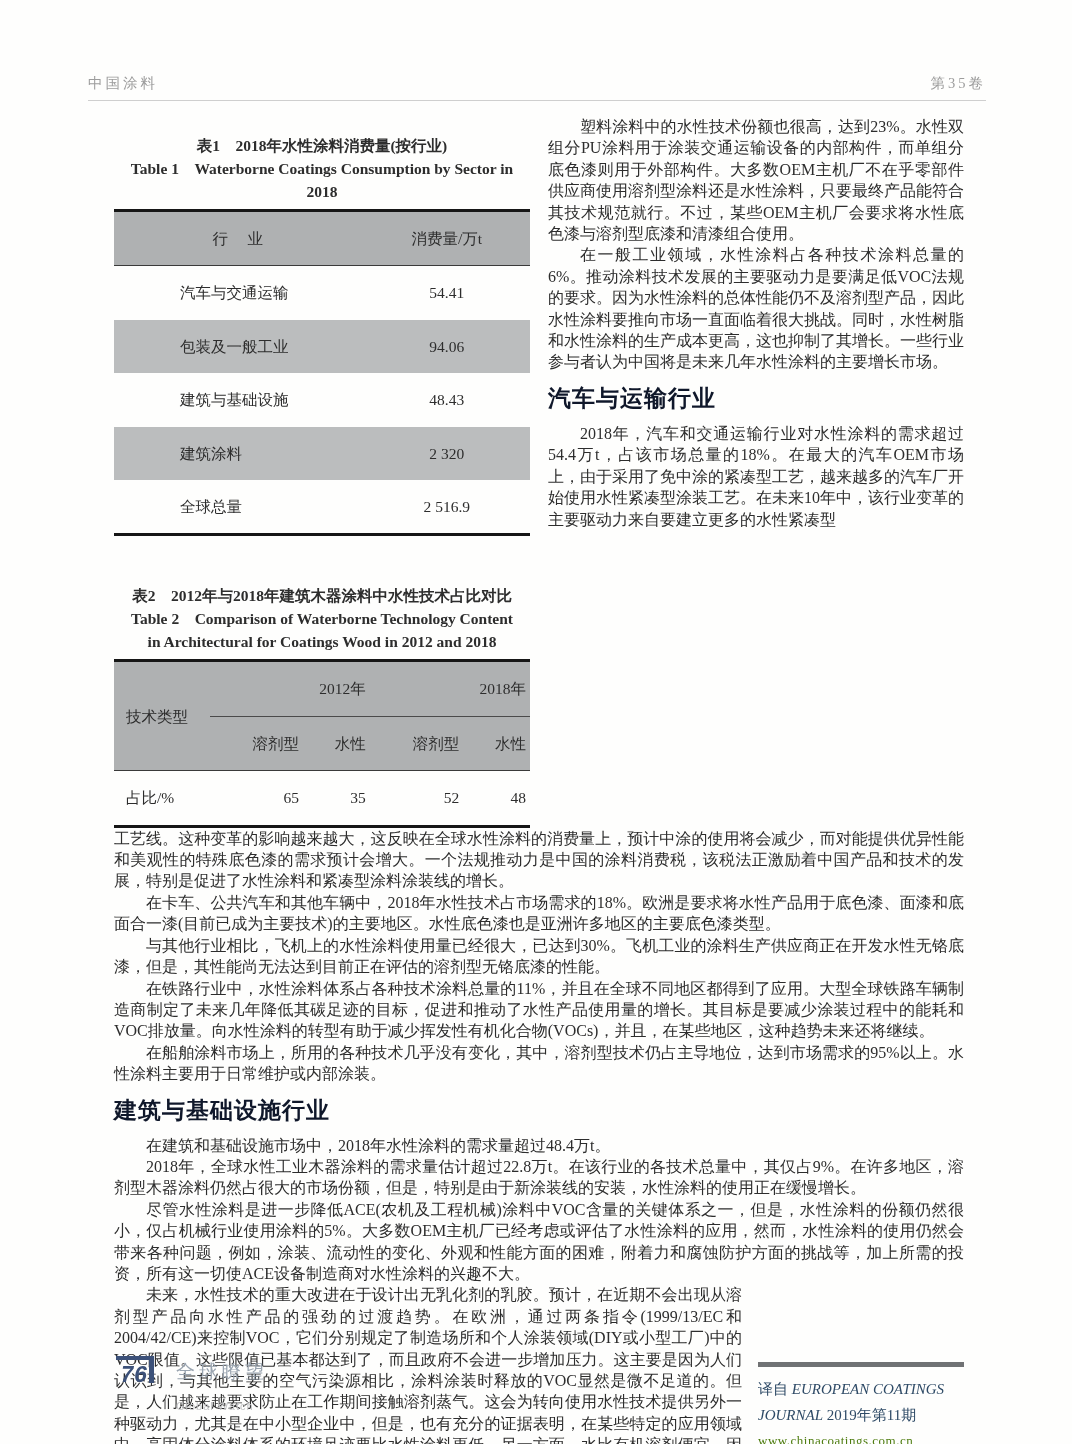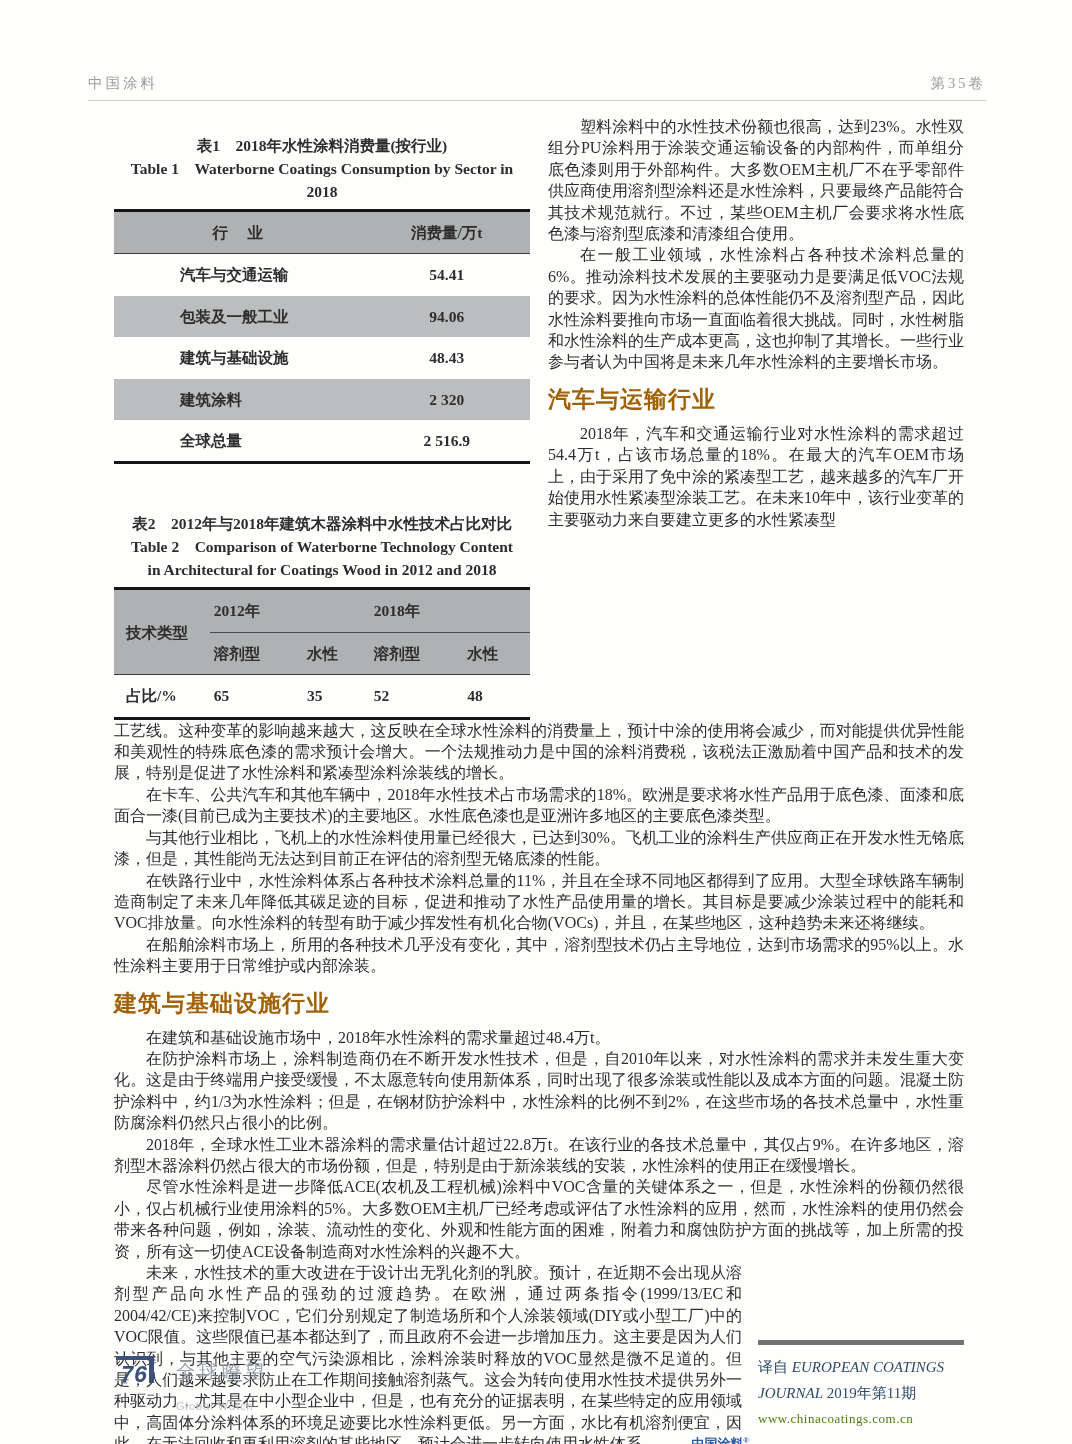--- a/index.html
+++ b/index.html
@@ -21,48 +21,48 @@
   
   .main {
     position:absolute; top:116px; left:114px; width:850px;
     font-size:16px; line-height:21.4px; text-align:justify;
   }
   .cols { display:flex; gap:18px; }
   .col { width:416px; }
   p.body-p { text-indent:2em; }
   p.body-p.no-indent { text-indent:0; }
   h2.section {
-    font-family:Liberation Serif, serif;
+    font-family:Liberation Mono, monospace;
     font-weight:700; font-size:23px; line-height:28px;
-    color:#a16207; letter-spacing:1px;
+    color:#0f172a; letter-spacing:1px;
     margin:13px 0 9px 0; text-align:left; text-indent:0;
   }
   
   .tbl-cap-cn {
     text-align:center; font-weight:bold; font-size:15.5px;
     line-height:21px; margin-top:19px;
   }
   .tbl-cap-en {
     text-align:center; font-weight:bold; font-size:15.5px;
     line-height:23px; margin:1px 10px 6px 10px;
   }
   table.data {
     width:100%; border-collapse:collapse;
     border-top:3px solid #161616; border-bottom:3px solid #161616;
     font-size:15.5px;
   }
-  table.data td, table.data th { font-weight:bold; height:26px; padding:10px 4px; }
+  table.data td, table.data th { font-weight:normal; height:26px; padding:16px 4px; }
   .t1 .hdr { background:#afb1b2; border-bottom:1px solid #3a3a3a; }
   .t1 .hdr .c1 { text-align:center; letter-spacing:2px; }
   .t1 .hdr .c2 { text-align:center; }
   .t1 td.c1 { text-align:left; padding-left:66px; width:60%; }
   .t1 td.c2 { text-align:center; width:40%; }
   .t1 tr.alt { background:#bbbdbe; }
   .t2 .hdr { background:#afb1b2; }
-  .t2 td { text-align:left; }
+  .t2 td { text-align:right; }
   .t2 .lbl { text-align:left; padding-left:12px; width:23%; }
   .t2 .year { border-bottom:1px solid #4a4a4a; height:24px; }
   .t2 .sub { height:20px; }
   .t2 .hdr-bottom { border-bottom:1px solid #3a3a3a; }
   .t2 .vals td { height:35px; }
   .gap-tables { height:30px; }
   
   .src-box {
     float:right; width:206px; height:96px;
     margin:78px 0 6px 16px; position:relative;
@@ -185,21 +185,20 @@
 
   <p class="body-p no-indent">工艺线。这种变革的影响越来越大，这反映在全球水性涂料的消费量上，预计中涂的使用将会减少，而对能提供优异性能和美观性的特殊底色漆的需求预计会增大。一个法规推动力是中国的涂料消费税，该税法正激励着中国产品和技术的发展，特别是促进了水性涂料和紧凑型涂料涂装线的增长。</p>
   <p class="body-p">在卡车、公共汽车和其他车辆中，2018年水性技术占市场需求的18%。欧洲是要求将水性产品用于底色漆、面漆和底面合一漆(目前已成为主要技术)的主要地区。水性底色漆也是亚洲许多地区的主要底色漆类型。</p>
   <p class="body-p">与其他行业相比，飞机上的水性涂料使用量已经很大，已达到30%。飞机工业的涂料生产供应商正在开发水性无铬底漆，但是，其性能尚无法达到目前正在评估的溶剂型无铬底漆的性能。</p>
   <p class="body-p">在铁路行业中，水性涂料体系占各种技术涂料总量的11%，并且在全球不同地区都得到了应用。大型全球铁路车辆制造商制定了未来几年降低其碳足迹的目标，促进和推动了水性产品使用量的增长。其目标是要减少涂装过程中的能耗和VOC排放量。向水性涂料的转型有助于减少挥发性有机化合物(VOCs)，并且，在某些地区，这种趋势未来还将继续。</p>
   <p class="body-p">在船舶涂料市场上，所用的各种技术几乎没有变化，其中，溶剂型技术仍占主导地位，达到市场需求的95%以上。水性涂料主要用于日常维护或内部涂装。</p>
 
   <h2 class="section">建筑与基础设施行业</h2>
 
   <p class="body-p">在建筑和基础设施市场中，2018年水性涂料的需求量超过48.4万t。</p>
-  <p class="body-p">在防护涂料市场上，涂料制造商仍在不断开发水性技术，但是，自2010年以来，对水性涂料的需求并未发生重大变化。这是由于终端用户接受缓慢，不太愿意转向使用新体系，同时出现了很多涂装或性能以及成本方面的问题。混凝土防护涂料中，约1/3为水性涂料；但是，在钢材防护涂料中，水性涂料的比例不到2%，在这些市场的各技术总量中，水性重防腐涂料仍然只占很小的比例。</p>
   <p class="body-p">2018年，全球水性工业木器涂料的需求量估计超过22.8万t。在该行业的各技术总量中，其仅占9%。在许多地区，溶剂型木器涂料仍然占很大的市场份额，但是，特别是由于新涂装线的安装，水性涂料的使用正在缓慢增长。</p>
   <p class="body-p">尽管水性涂料是进一步降低ACE(农机及工程机械)涂料中VOC含量的关键体系之一，但是，水性涂料的份额仍然很小，仅占机械行业使用涂料的5%。大多数OEM主机厂已经考虑或评估了水性涂料的应用，然而，水性涂料的使用仍然会带来各种问题，例如，涂装、流动性的变化、外观和性能方面的困难，附着力和腐蚀防护方面的挑战等，加上所需的投资，所有这一切使ACE设备制造商对水性涂料的兴趣不大。</p>
 
   <p class="body-p">
     <span class="src-box" style="display:block;">
       <span class="src-bar top" style="display:block;"></span>
       <span class="src-text" style="display:block;">
         <span>译自 </span><span class="en">EUROPEAN COATINGS JOURNAL</span><span> 2019年第11期</span>
       </span>
       <span class="src-url" style="display:block;">www.chinacoatings.com.cn</span>

